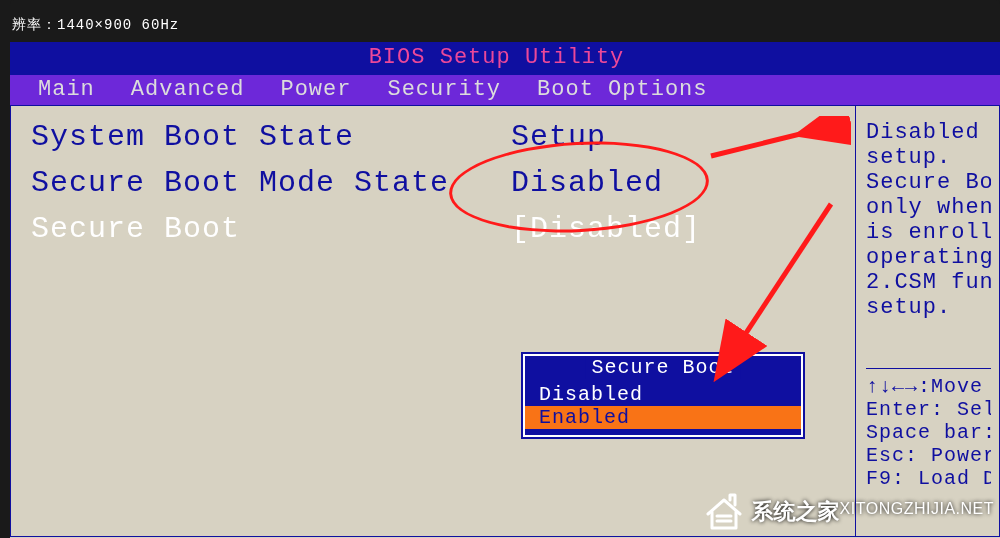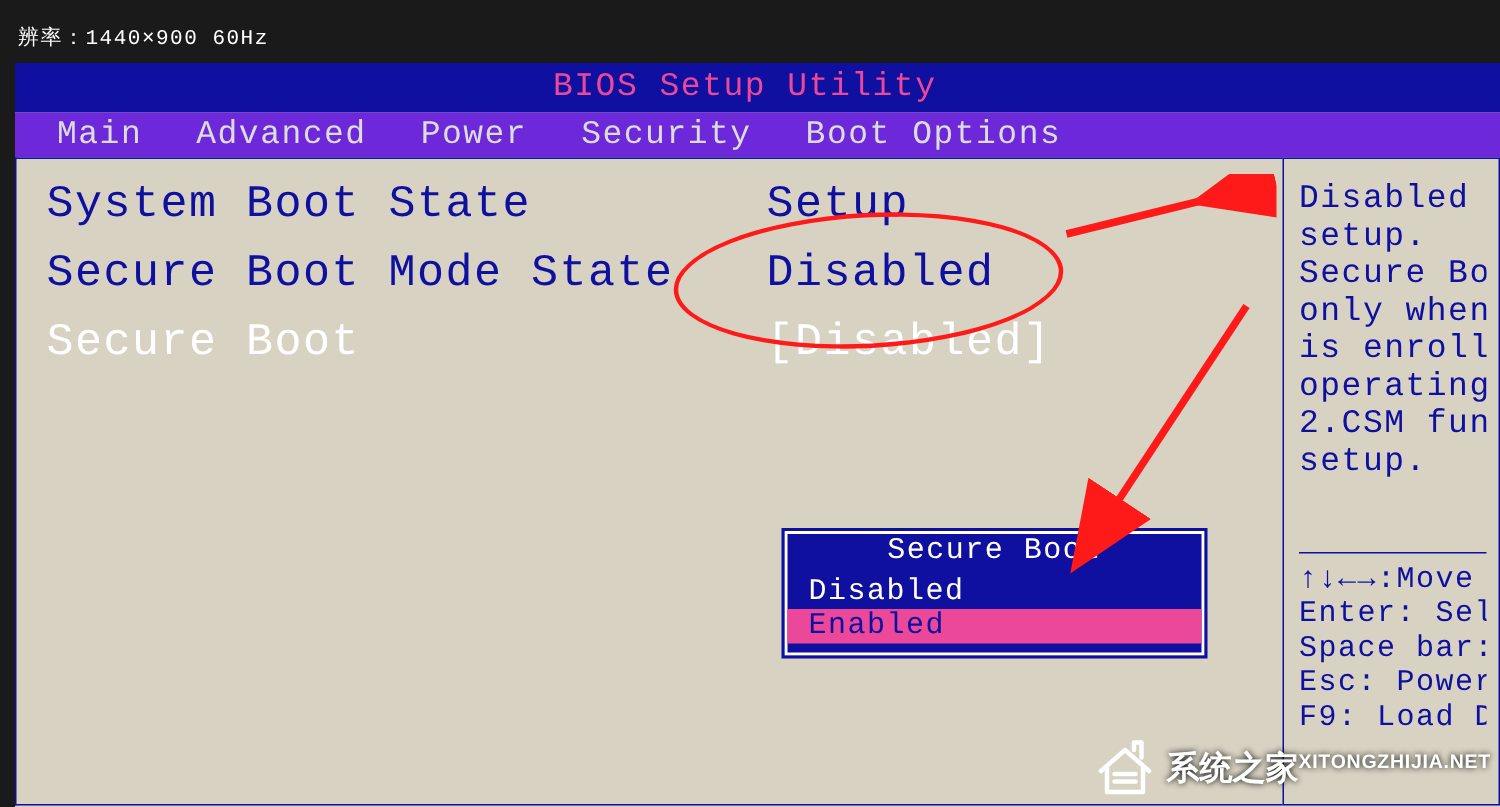--- a/index.html
+++ b/index.html
@@ -124,21 +124,21 @@
   }
   .popup-options { margin-top: 4px; }
   .popup-option {
     color: #fff;
     font-size: 20px;
     padding: 0 14px;
     letter-spacing: 1px;
     cursor: pointer;
   }
   .popup-option.selected {
-    background: #ec4899;
+    background: #f97316;
     color: #0f0fa0;
   }
 
   
   .anno-ellipse {
     position: absolute;
     left: 438px; top: 36px;
     width: 260px; height: 90px;
     border: 3px solid #ff1a1a;
     border-radius: 50%;
@@ -156,21 +156,21 @@
     z-index: 10;
     display: flex;
     align-items: center;
     gap: 6px;
     color: #fff;
     text-shadow: 0 0 4px #000;
   }
   .watermark .house-icon svg { display: block; }
   .watermark .wm-text { display:flex; flex-direction:row; line-height:1; }
   .watermark .wm-cn { font-size: 22px; font-weight: bold; font-family: sans-serif; }
-  .watermark .wm-url { font-size: 13px; letter-spacing: 0.5px; font-family: sans-serif; font-weight: bold; }
+  .watermark .wm-url { font-size: 16px; letter-spacing: 0.5px; font-family: sans-serif; }
 </style>
 </head>
 <body>
 
 <div class="monitor-bezel">
   <div class="resolution-label">辨率：1440×900 60Hz</div>
 
   <div class="screen">
 
     <div class="title-bar">BIOS Setup Utility</div>

